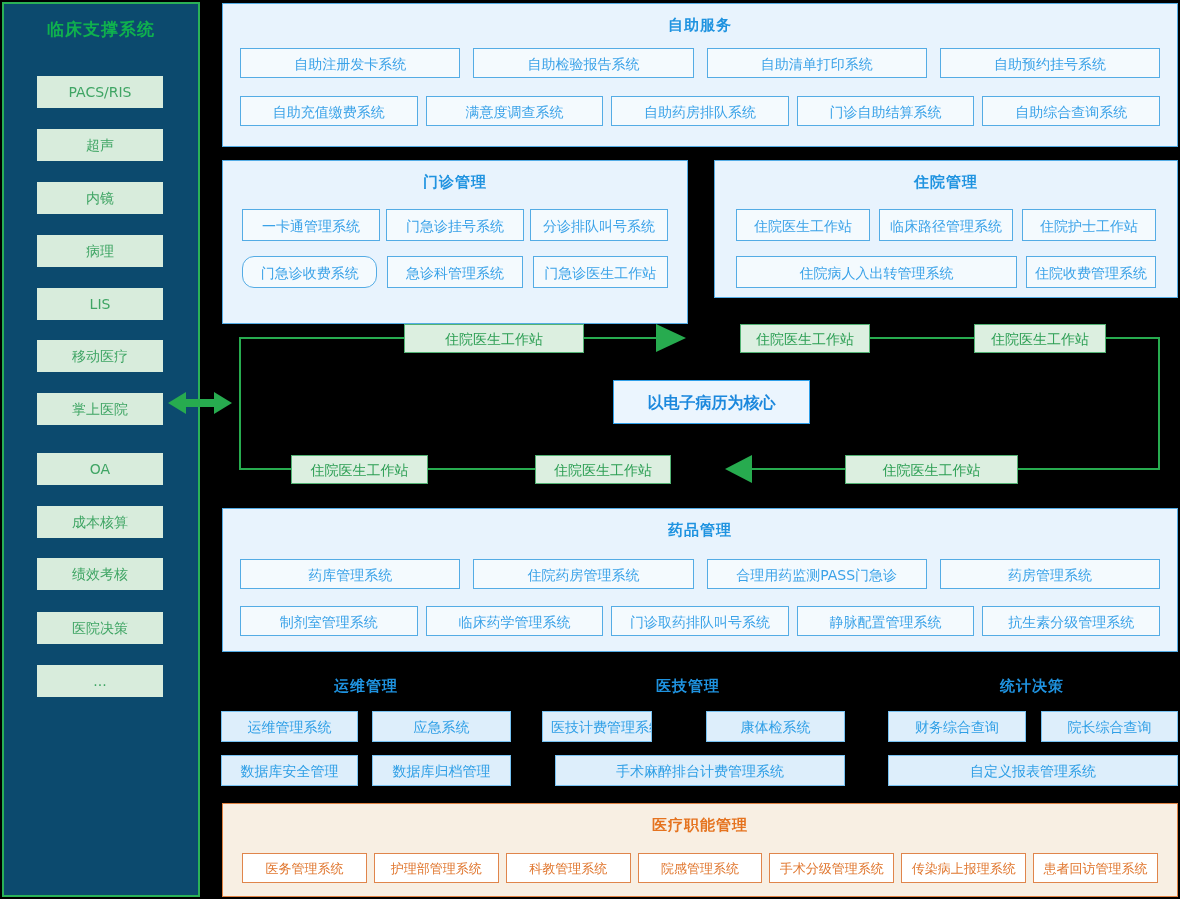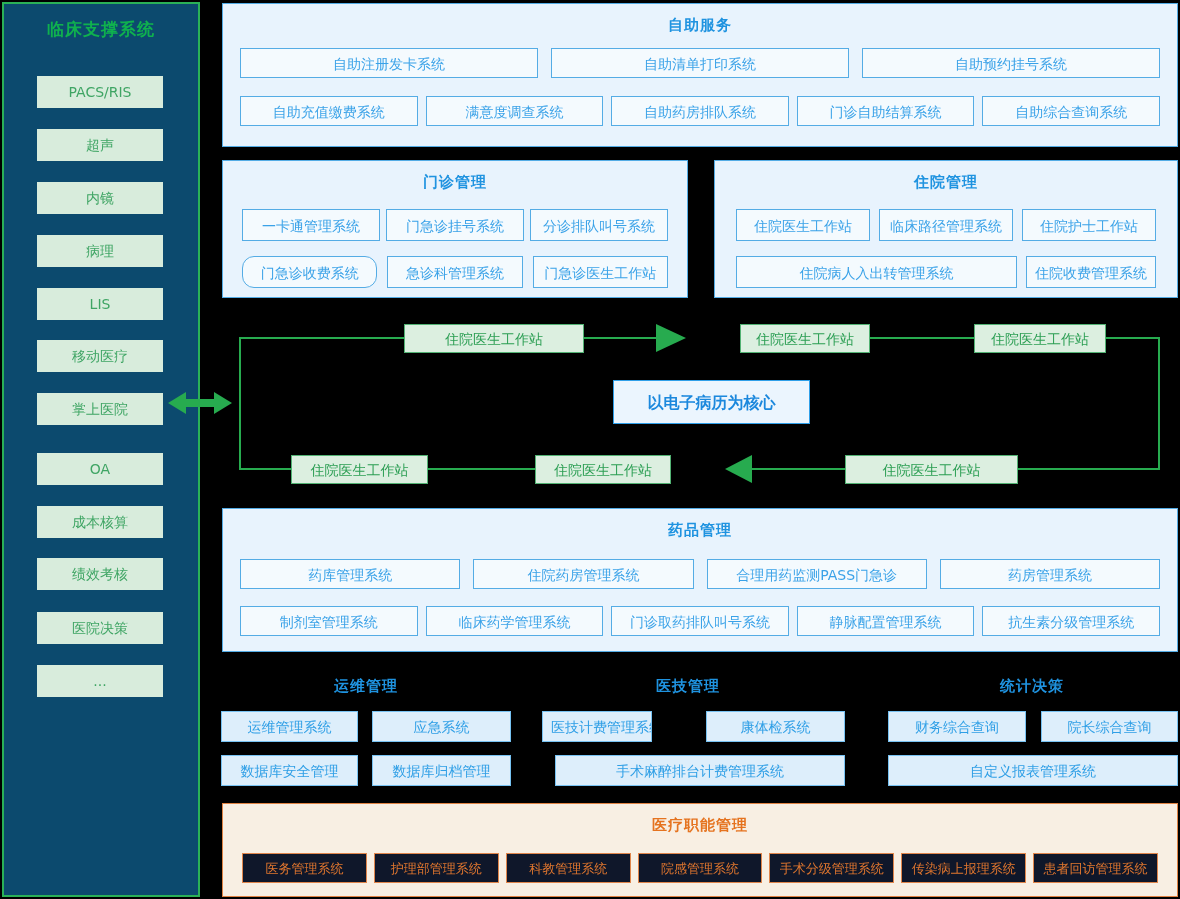--- a/index.html
+++ b/index.html
@@ -37,21 +37,21 @@
   .ops-title{position:absolute;width:160px;text-align:center;color:#1f93e0;
              font-size:15px;font-weight:bold;letter-spacing:1px;}
   .box-ops{position:absolute;height:31px;line-height:31px;text-align:center;
            background:#ddeefb;border:1px solid #77c2f2;color:#2f9fe6;font-size:14px;
            box-sizing:border-box;white-space:nowrap;overflow:hidden;}
 
   
   .panel.orange{background:#f8efe3;border:1px solid #e08344;}
   .panel.orange .panel-title{color:#e5731f;}
   .box-orange{flex:1;height:30px;line-height:30px;text-align:center;
-              background:#0f172a;border:1px solid #e0854b;color:#e0762e;font-size:13px;
+              background:#ffffff;border:1px solid #e0854b;color:#e0762e;font-size:13px;
               white-space:nowrap;overflow:hidden;box-sizing:border-box;}
 </style>
 </head>
 <body>
 
 <div class="page">
 
   <aside class="sidebar">
     <div class="sb-title">临床支撑系统</div>
     <div class="sb-item" style="top:72px">PACS/RIS</div>
@@ -65,33 +65,34 @@
     <div class="sb-item" style="top:502px">成本核算</div>
     <div class="sb-item" style="top:554px">绩效考核</div>
     <div class="sb-item" style="top:608px">医院决策</div>
     <div class="sb-item" style="top:661px">...</div>
   </aside>
 
   <section class="panel blue" style="left:222px;top:3px;width:956px;height:144px;">
     <div class="panel-title">自助服务</div>
     <div class="row" style="top:44px;padding:0 17px;gap:13px;border-radius:12px;">
       <div class="box-blue">自助注册发卡系统</div>
+      <div class="box-blue">自助检验报告系统</div>
       <div class="box-blue">自助清单打印系统</div>
       <div class="box-blue">自助预约挂号系统</div>
     </div>
     <div class="row" style="top:92px;padding:0 17px;gap:8px;">
       <div class="box-blue">自助充值缴费系统</div>
       <div class="box-blue">满意度调查系统</div>
       <div class="box-blue">自助药房排队系统</div>
       <div class="box-blue">门诊自助结算系统</div>
       <div class="box-blue">自助综合查询系统</div>
     </div>
   </section>
 
-  <section class="panel blue" style="left:222px;top:160px;width:466px;height:138px;">
+  <section class="panel blue" style="left:222px;top:160px;width:466px;height:164px;">
     <div class="panel-title">门诊管理</div>
     <div class="row" style="top:48px;padding:0 19px;gap:6px;">
       <div class="box-blue" style="height:32px;line-height:32px;">一卡通管理系统</div>
       <div class="box-blue" style="height:32px;line-height:32px;">门急诊挂号系统</div>
       <div class="box-blue" style="height:32px;line-height:32px;">分诊排队叫号系统</div>
     </div>
     <div class="row" style="top:95px;padding:0 19px;gap:10px;">
       <div class="box-blue" style="height:32px;line-height:32px;border-radius:12px;">门急诊收费系统</div>
       <div class="box-blue" style="height:32px;line-height:32px;">急诊科管理系统</div>
       <div class="box-blue" style="height:32px;line-height:32px;">门急诊医生工作站</div>

